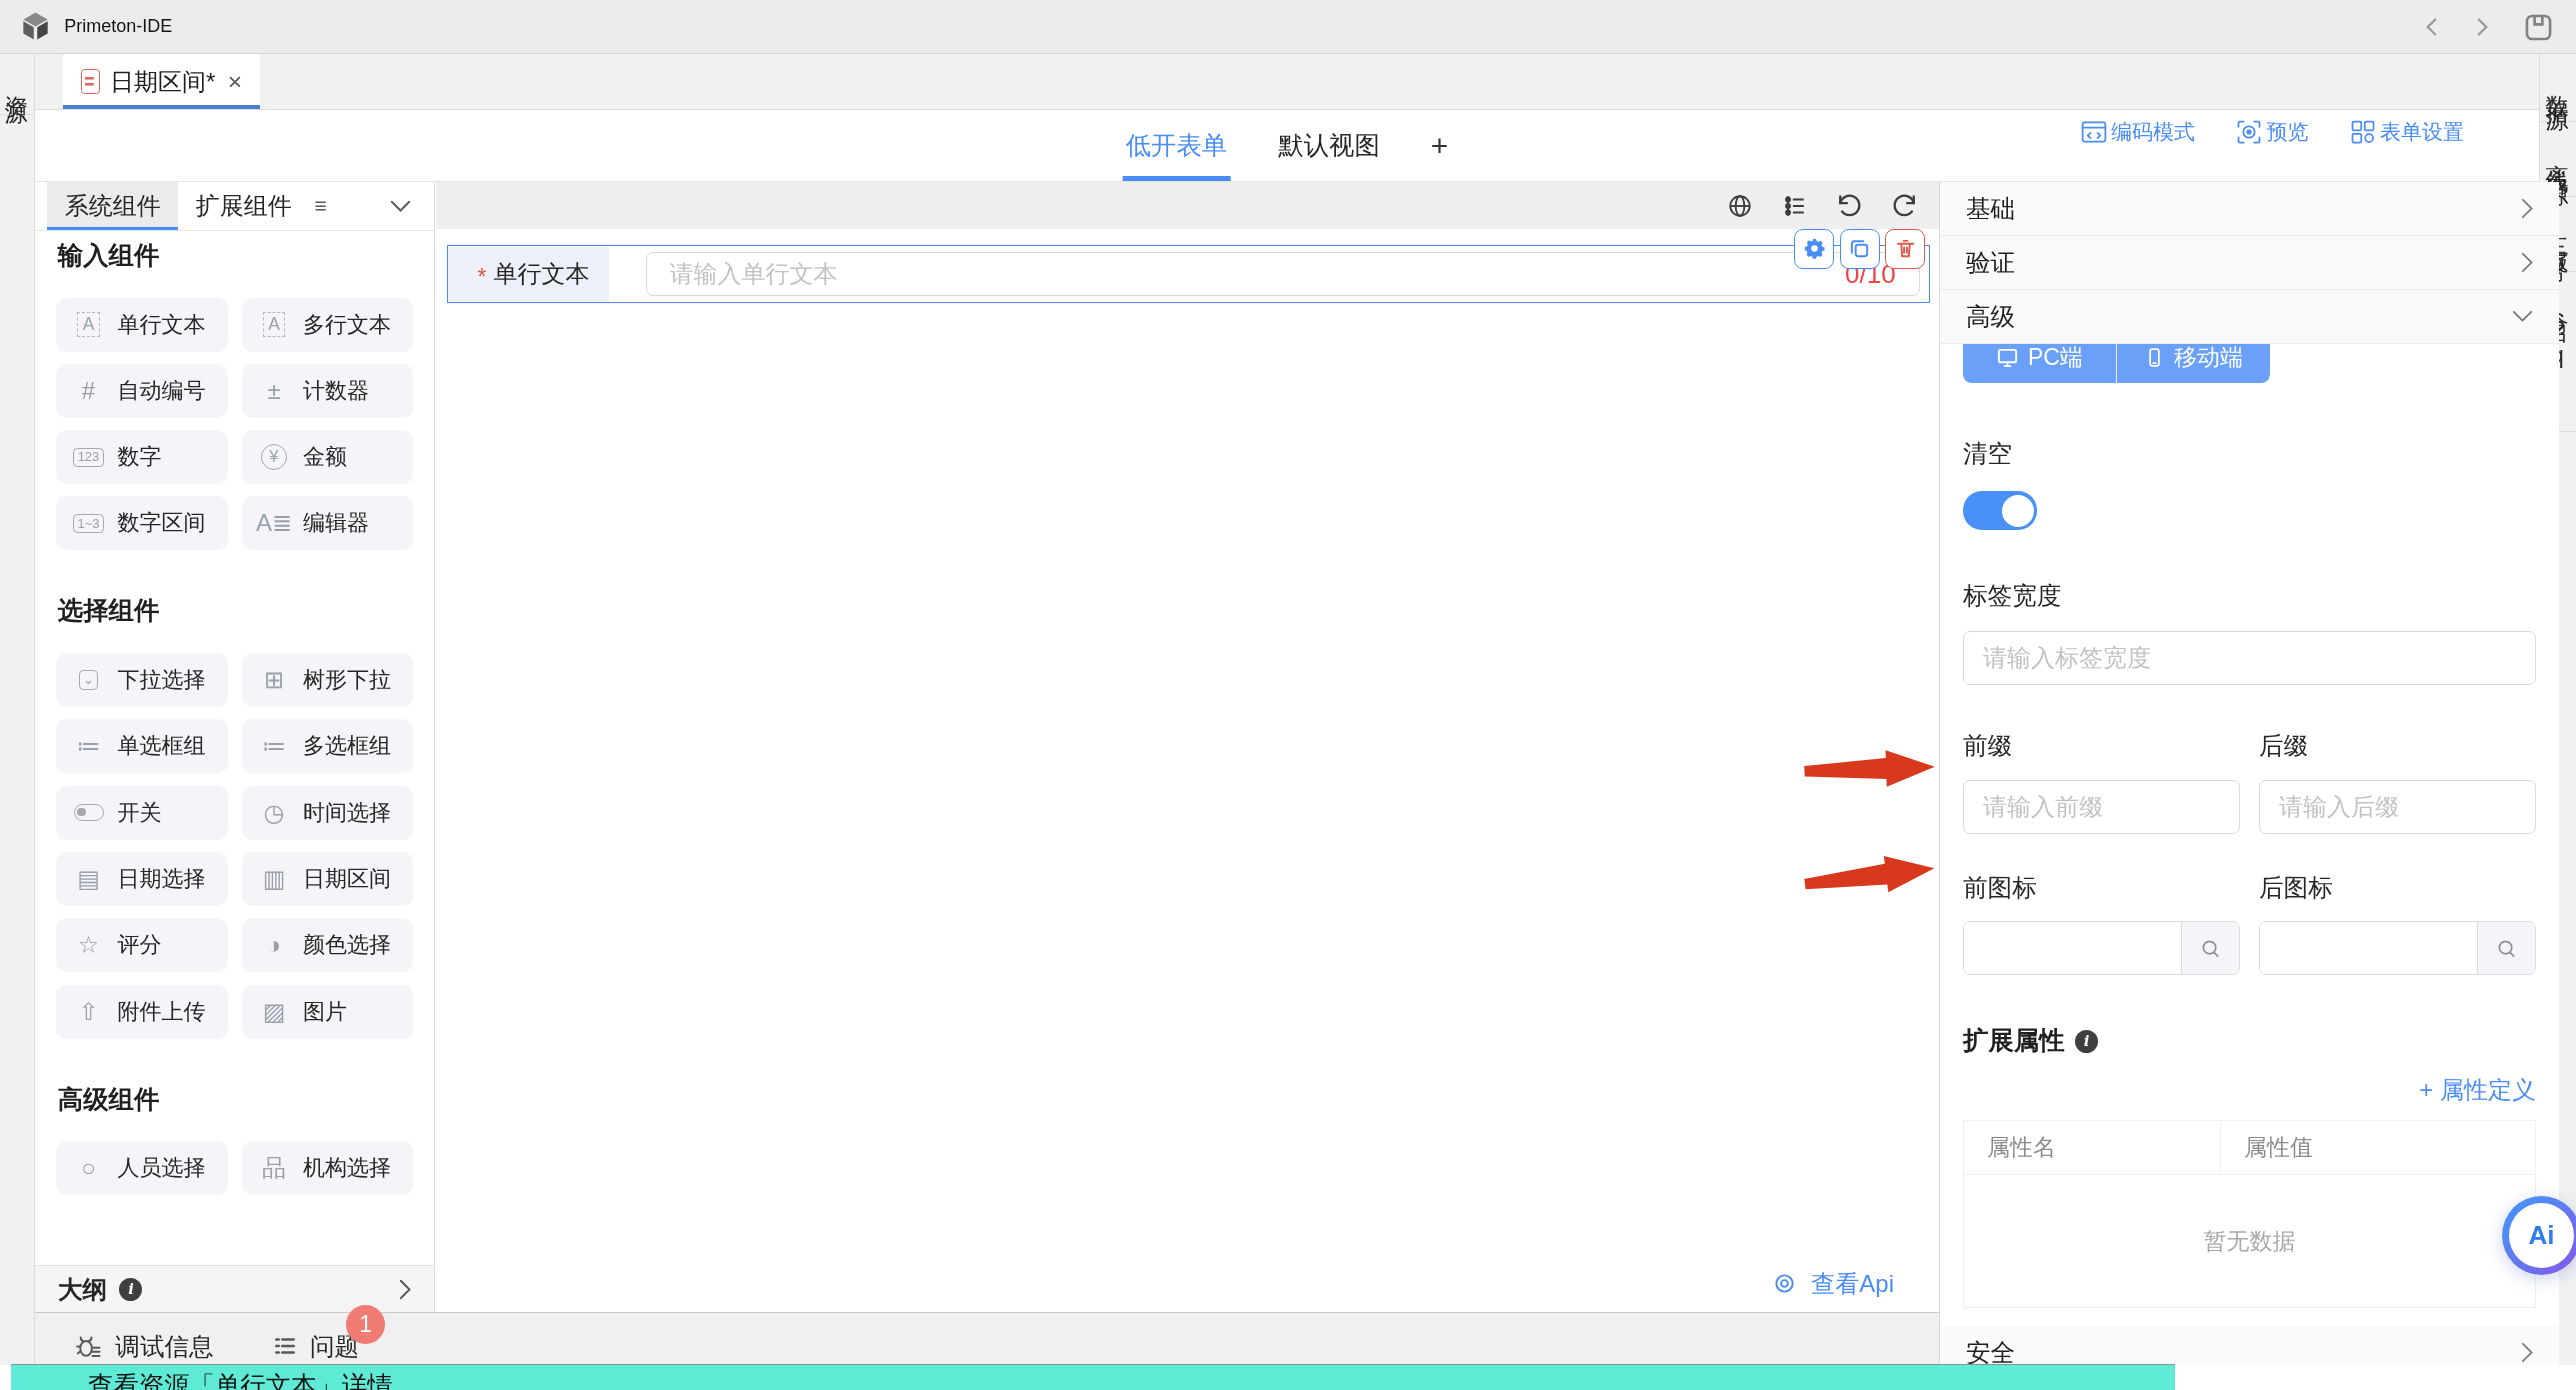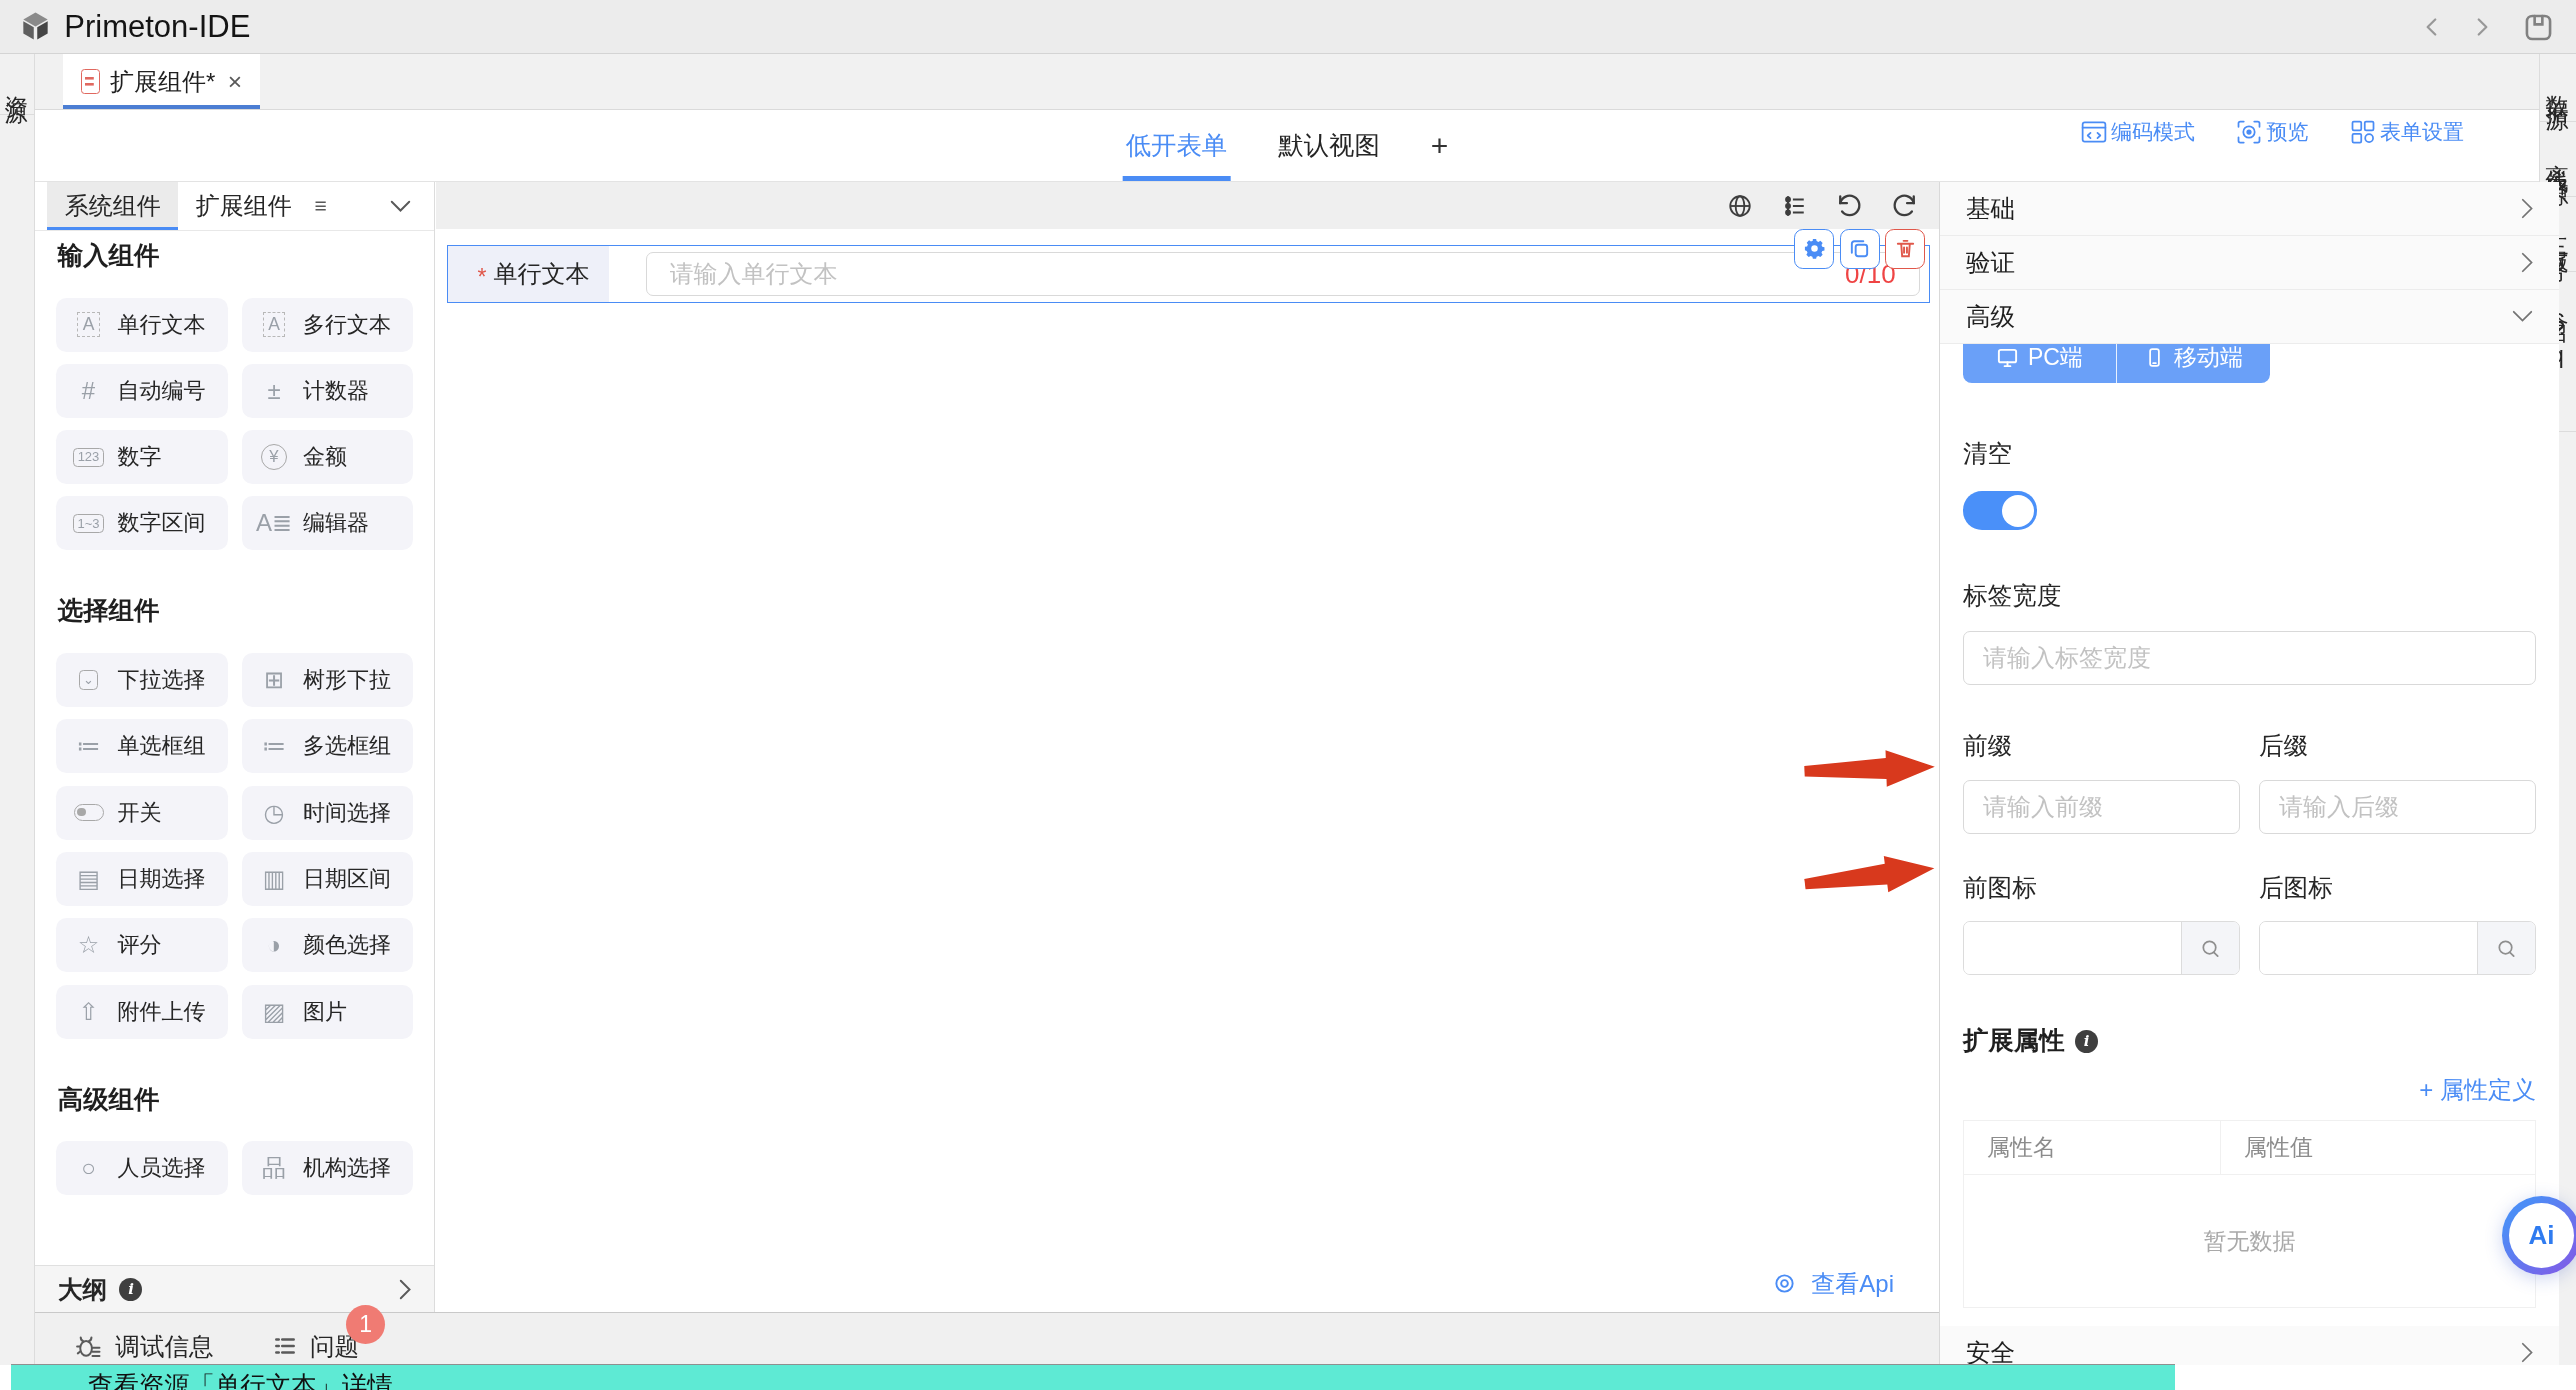--- a/index.html
+++ b/index.html
@@ -6,21 +6,21 @@
     --accent:#4a8cf5; --toggle:#4a90f9; --devbtn:#6aa0f8; --arrow:#d8391d;
     --danger:#e0574a; --badge:#f07b73; --tabline:#4c7ed3;
     --txt:#262626; --txt2:#595959; --ph:#c2c2c2; --bd:#d9d9d9; --bd2:#e8e8e8;
   }
   *{box-sizing:border-box;margin:0;padding:0;font-family:"Liberation Sans",sans-serif;}
   html,body{width:2576px;height:1391px;overflow:hidden;background:#fff;position:relative;}
   svg{display:block;}
 
   
   .topbar{position:absolute;left:0;top:0;width:2576px;height:54px;background:#ececec;border-bottom:0.9px solid #d4d4d4;display:flex;align-items:center;}
-  .topbar .title{font-size:31px;font-weight:500;color:#141414;margin-left:12.3px;}
+  .topbar .title{font-size:18px;font-weight:500;color:#141414;margin-left:12.3px;}
   .logo{margin-left:19px;}
   .topbar-right{position:absolute;right:19px;top:0;height:54px;display:flex;align-items:center;gap:24.6px;}
   .navbtn{opacity:.85;cursor:pointer;}
 
   
   .strip-left{position:absolute;left:0;top:54px;bottom:26px;width:35px;background:#f1f1f1;border-right:0.9px solid #dcdcdc;}
   .vtab{writing-mode:vertical-rl;text-orientation:upright;letter-spacing:7px;display:flex;align-items:center;justify-content:center;font-size:23px;color:var(--txt);padding:23px 0;border-bottom:0.9px solid #dcdcdc;width:100%;cursor:pointer;}
   .strip-right{position:absolute;right:0;top:54px;bottom:26px;width:37px;background:#f1f1f1;border-left:0.9px solid #dcdcdc;}
 
   
@@ -163,21 +163,21 @@
 <div class="strip-right" id="right-strip">
     <div class="vtab">数据源</div>
     <div class="vtab">离线资源</div>
     <div class="vtab">三方服务</div>
     <div class="vtab">命名Sql</div>
   </div>
 
 <div class="tabrow">
   <div class="doc-tab">
     <span class="doc-ic"></span>
-    <span class="lbl">扩展组件*</span>
+    <span class="lbl">日期区间*</span>
     <span class="x">×</span>
   </div>
 </div>
 
 <div class="toolrow">
   <div class="viewtabs">
     <div class="viewtab active">低开表单</div>
     <div class="viewtab">默认视图</div>
     <div class="viewtab add">+</div>
   </div>

